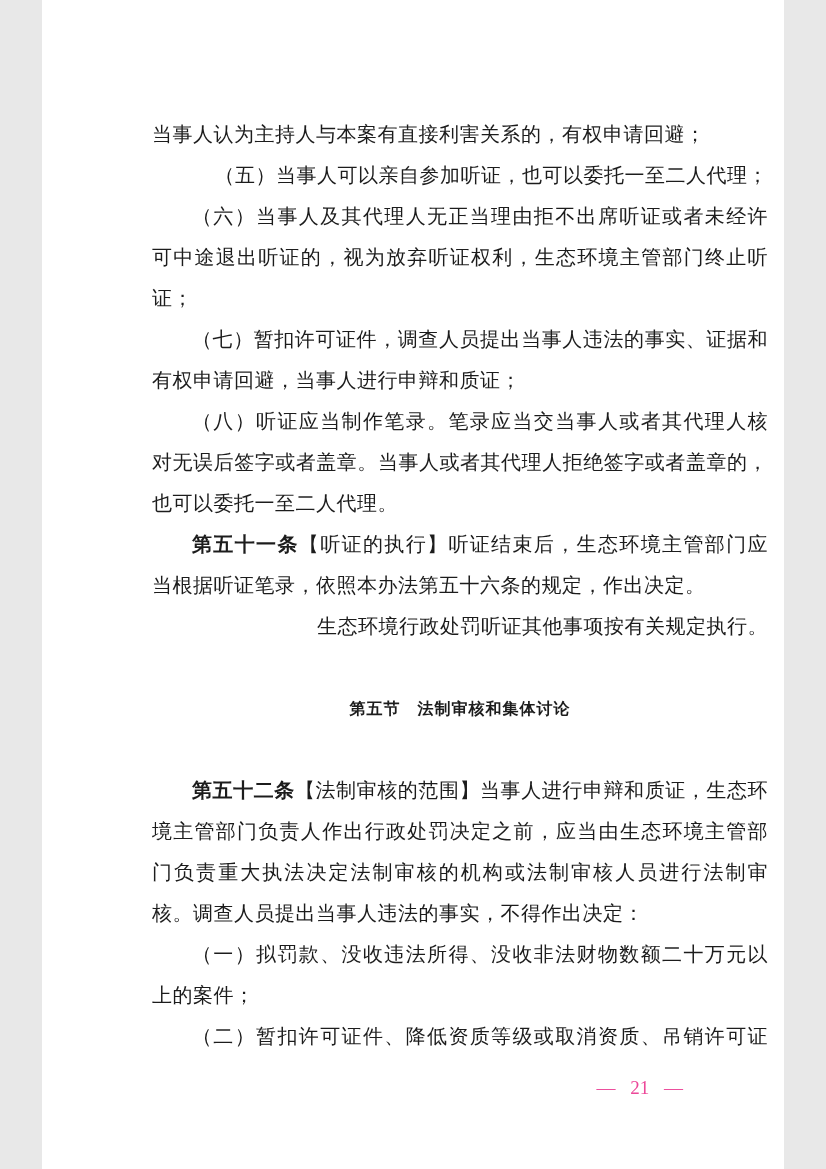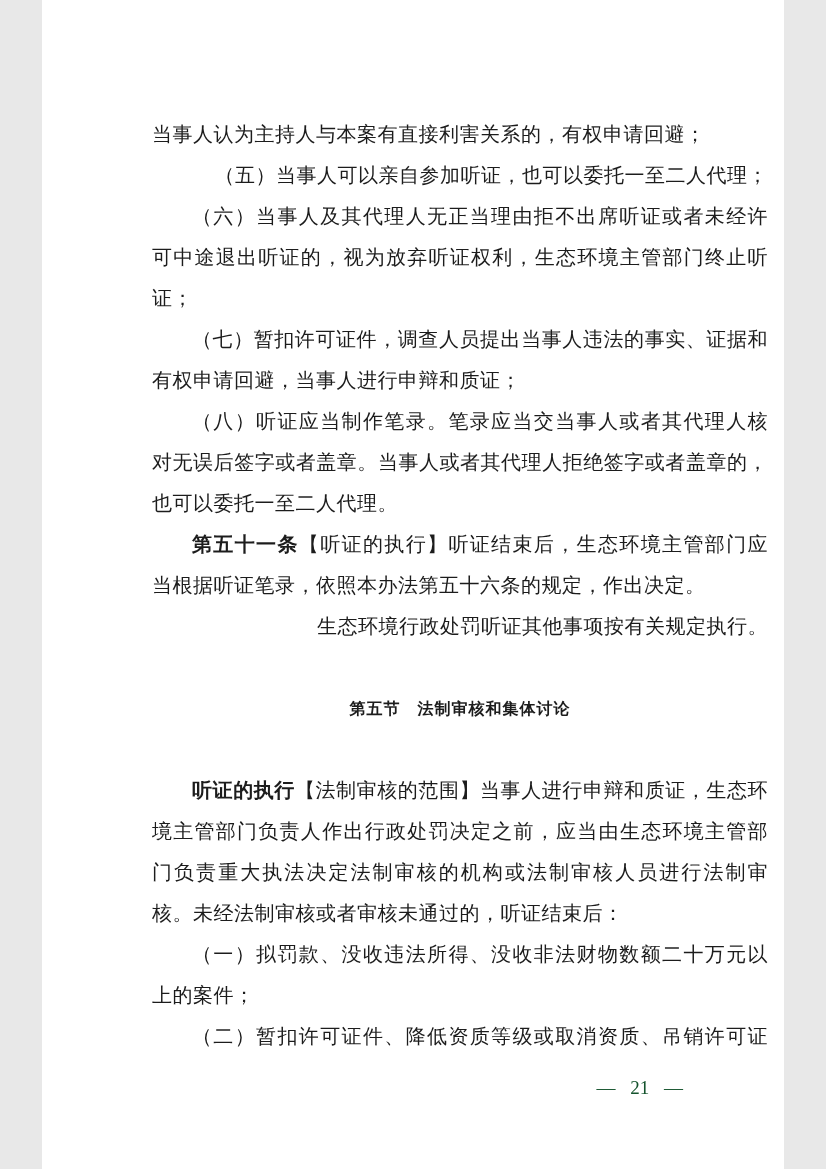--- a/index.html
+++ b/index.html
@@ -54,21 +54,21 @@
   .seg-kai, .seg-normal {
     font-weight: 400;
   }
   .footer {
     position: absolute;
     top: 1076px;
     right: 101px;
     font-size: 19px;
     line-height: 24px;
     word-spacing: 10px;
-    color: #14532d;
+    color: #ec4899;
   }
 </style>
 </head>
 <body>
 
 <div class="page">
   <div class="content">
       <div class="line body">当事人认为主持人与本案有直接利害关系的，有权申请回避；</div>
       <div class="line body indent">（五）当事人可以亲自参加听证，也可以委托一至二人代理；</div>
       <div class="line body indent fill">（六）当事人及其代理人无正当理由拒不出席听证或者未经许</div>
@@ -78,22 +78,22 @@
       <div class="line body">有权申请回避，当事人进行申辩和质证；</div>
       <div class="line body indent fill">（八）听证应当制作笔录。笔录应当交当事人或者其代理人核</div>
       <div class="line body fill">对无误后签字或者盖章。当事人或者其代理人拒绝签字或者盖章的，</div>
       <div class="line body">也可以委托一至二人代理。</div>
       <div class="line body indent fill"><span class="seg-bold">第五十一条</span><span class="seg-kai">【听证的执行】</span><span class="seg-normal">听证结束后，生态环境主管部门应</span></div>
       <div class="line body">当根据听证笔录，依照本办法第五十六条的规定，作出决定。</div>
       <div class="line body indent">生态环境行政处罚听证其他事项按有关规定执行。</div>
       <div class="line blank"></div>
       <div class="line heading">第五节　法制审核和集体讨论</div>
       <div class="line blank"></div>
-      <div class="line body indent fill"><span class="seg-bold">听证的执行</span><span class="seg-kai">【法制审核的范围】</span><span class="seg-normal">当事人进行申辩和质证，生态环</span></div>
+      <div class="line body indent fill"><span class="seg-bold">第五十二条</span><span class="seg-kai">【法制审核的范围】</span><span class="seg-normal">当事人进行申辩和质证，生态环</span></div>
       <div class="line body fill">境主管部门负责人作出行政处罚决定之前，应当由生态环境主管部</div>
       <div class="line body fill">门负责重大执法决定法制审核的机构或法制审核人员进行法制审</div>
-      <div class="line body">核。未经法制审核或者审核未通过的，听证结束后：</div>
+      <div class="line body">核。调查人员提出当事人违法的事实，不得作出决定：</div>
       <div class="line body indent fill">（一）拟罚款、没收违法所得、没收非法财物数额二十万元以</div>
       <div class="line body">上的案件；</div>
       <div class="line body indent fill">（二）暂扣许可证件、降低资质等级或取消资质、吊销许可证</div>
     </div>
   <div class="footer">— 21 —</div>
 </div>
 
 </body></html>

